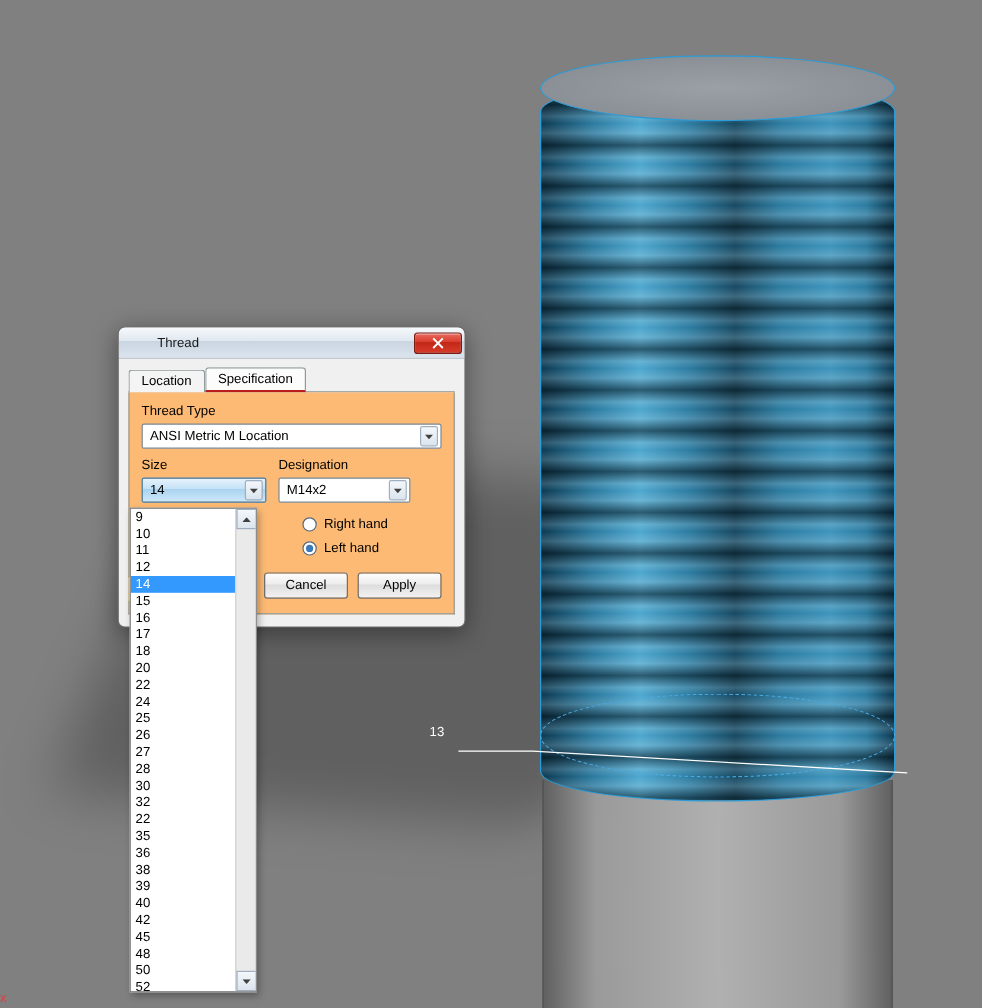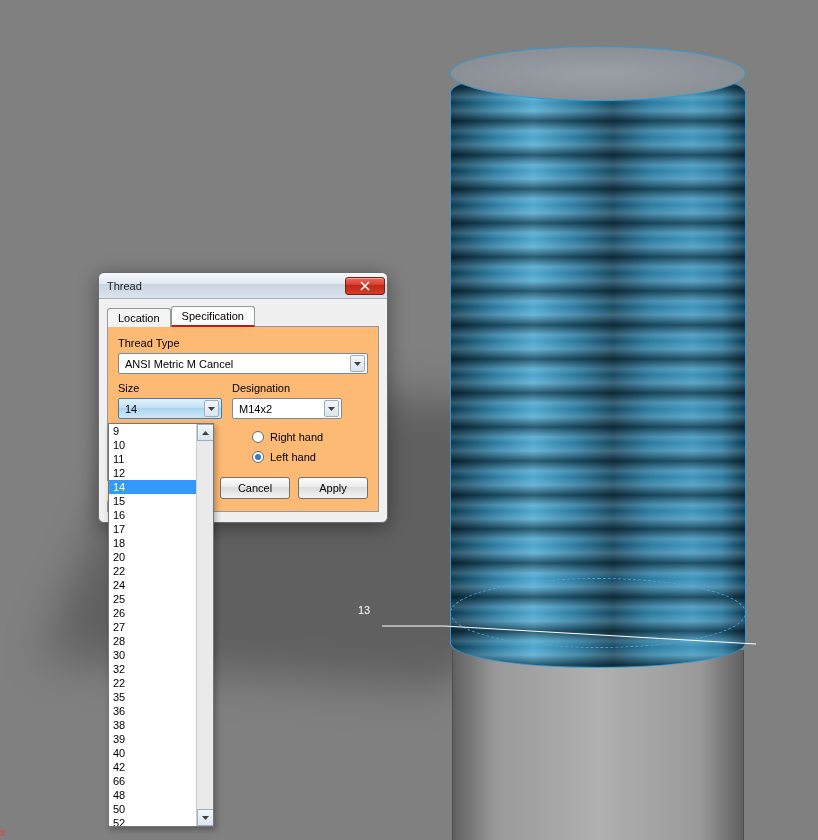--- a/index.html
+++ b/index.html
@@ -71,21 +71,21 @@
     overflow: visible;
   }
   .titlebar {
     height: 26px;
     background: linear-gradient(to bottom, #f6f9fc 0%, #dfe7ef 45%, #c9d5e1 46%, #dbe4ee 100%);
     border-bottom: 1px solid #a6b0bc;
     border-radius: 6px 6px 0 0;
     display: flex; align-items: center; justify-content: space-between;
     padding: 0 2px 0 8px;
   }
-  .titlebar .title { color: #1a1a1a; }
+  .titlebar .title { color: #1a1a1a; margin-left: 24px; }
   .close-btn {
     width: 40px; height: 18px;
     background: linear-gradient(to bottom, #e96a5f 0%, #d83b2a 45%, #c12817 46%, #d83b2a 100%);
     border: 1px solid #7a1e12; border-radius: 3px;
     display: flex; align-items: center; justify-content: center;
     color: #fff; font-weight: bold; font-size: 10px;
     box-shadow: inset 0 1px 0 rgba(255,255,255,0.4);
   }
   .dlg-body { padding: 6px 8px 10px; }
   .tabstrip { display: flex; align-items: flex-end; height: 22px; border-bottom: 1px solid #919b9c; }
@@ -184,21 +184,21 @@
     </div>
   </div>
   <div class="dlg-body">
     <div class="tabstrip">
       <div class="tab">Location</div>
       <div class="tab active">Specification</div>
     </div>
     <div class="panel" style="position:relative;">
       <div class="label">Thread Type</div>
       <div class="combo">
-        <span>ANSI Metric M Cancel</span>
+        <span>ANSI Metric M Location</span>
         <div class="combo-btn">
           <svg viewBox="0 0 7 4">
               <path d="M0 0 L3.5 4 L7 0 Z" fill="#404040"></path>
             </svg>
         </div>
       </div>
 
       <div class="row">
         <div class="col sm">
           <div class="label">Size</div>
@@ -267,21 +267,21 @@
       <div class="dd-item">28</div>
       <div class="dd-item">30</div>
       <div class="dd-item">32</div>
       <div class="dd-item">22</div>
       <div class="dd-item">35</div>
       <div class="dd-item">36</div>
       <div class="dd-item">38</div>
       <div class="dd-item">39</div>
       <div class="dd-item">40</div>
       <div class="dd-item">42</div>
-      <div class="dd-item">66</div>
+      <div class="dd-item">45</div>
       <div class="dd-item">48</div>
       <div class="dd-item">50</div>
       <div class="dd-item">52</div>
     </div>
   <div class="dd-scroll">
     <div class="sb-btn top">
       <svg viewBox="0 0 7 4">
           <path d="M0 4 L3.5 0 L7 4 Z" fill="#404040"></path>
         </svg>
     </div>

